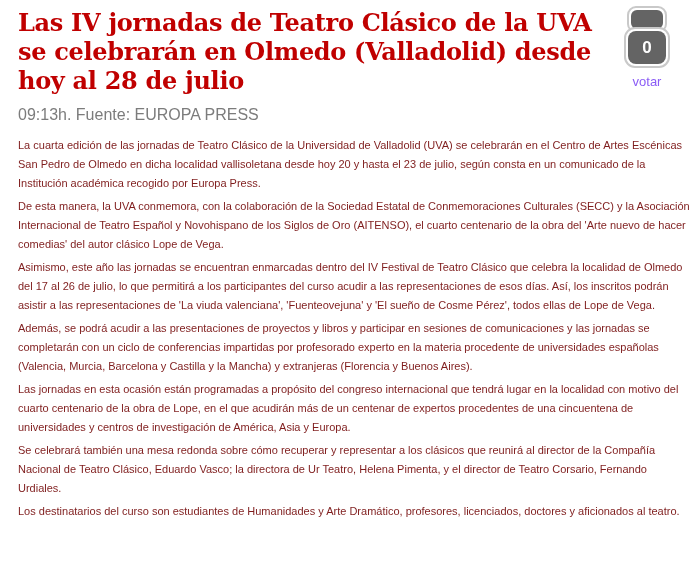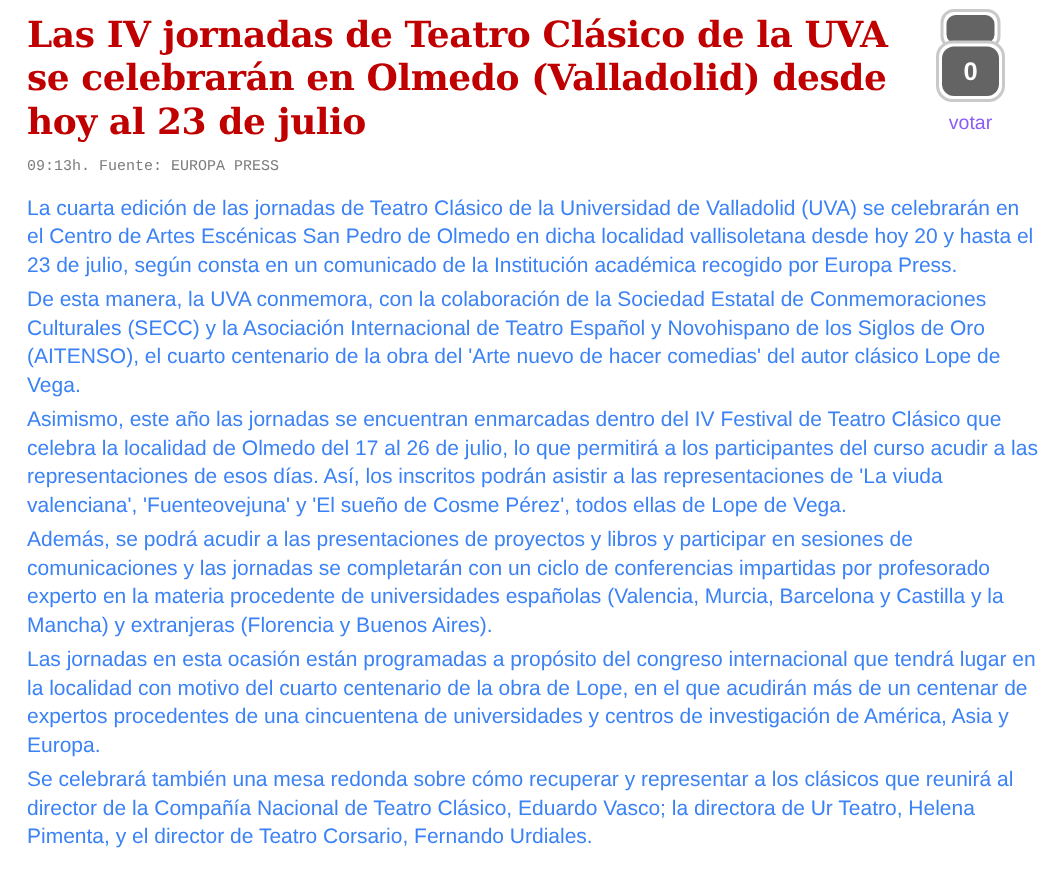--- a/index.html
+++ b/index.html
@@ -56,56 +56,56 @@
   }
   .vote-label {
     margin-top: 6px;
     color: #8b5cf6; font-size: 13px;
     cursor: pointer;
   }
 
   
   .meta {
     margin-top: 11px;
-    font-size: 10px;
+    font-size: 16px;
     color: #7c7c7c;
-    font-family: Liberation Mono, monospace;
   }
 
   
   .article-body {
     margin-top: 12px;
     width: 674px;
-    font-size: 14px;
+    font-size: 11px;
     line-height: 19px;
-    color: #3b82f6;
+    color: #7f1d1d;
   }
   .article-body p { margin-bottom: 4px; }
 </style>
 </head>
 <body>
 
 <div class="page">
 
-  <h1 class="headline">Las IV jornadas de Teatro Clásico de la UVA se celebrarán en Olmedo (Valladolid) desde hoy al 23 de julio</h1>
+  <h1 class="headline">Las IV jornadas de Teatro Clásico de la UVA se celebrarán en Olmedo (Valladolid) desde hoy al 28 de julio</h1>
 
   <div class="vote-widget">
     <div class="vote-btn-outer vote-top">
       <div class="fill"></div>
     </div>
     <div class="vote-btn-outer vote-main">
       <div class="fill">0</div>
     </div>
     <div class="vote-label">votar</div>
   </div>
 
   <div class="meta">09:13h. Fuente: EUROPA PRESS</div>
 
   <div class="article-body">
     <p>La cuarta edición de las jornadas de Teatro Clásico de la Universidad de Valladolid (UVA) se celebrarán en el Centro de Artes Escénicas San Pedro de Olmedo en dicha localidad vallisoletana desde hoy 20 y hasta el 23 de julio, según consta en un comunicado de la Institución académica recogido por Europa Press.</p>
     <p>De esta manera, la UVA conmemora, con la colaboración de la Sociedad Estatal de Conmemoraciones Culturales (SECC) y la Asociación Internacional de Teatro Español y Novohispano de los Siglos de Oro (AITENSO), el cuarto centenario de la obra del 'Arte nuevo de hacer comedias' del autor clásico Lope de Vega.</p>
     <p>Asimismo, este año las jornadas se encuentran enmarcadas dentro del IV Festival de Teatro Clásico que celebra la localidad de Olmedo del 17 al 26 de julio, lo que permitirá a los participantes del curso acudir a las representaciones de esos días. Así, los inscritos podrán asistir a las representaciones de 'La viuda valenciana', 'Fuenteovejuna' y 'El sueño de Cosme Pérez', todos ellas de Lope de Vega.</p>
     <p>Además, se podrá acudir a las presentaciones de proyectos y libros y participar en sesiones de comunicaciones y las jornadas se completarán con un ciclo de conferencias impartidas por profesorado experto en la materia procedente de universidades españolas (Valencia, Murcia, Barcelona y Castilla y la Mancha) y extranjeras (Florencia y Buenos Aires).</p>
     <p>Las jornadas en esta ocasión están programadas a propósito del congreso internacional que tendrá lugar en la localidad con motivo del cuarto centenario de la obra de Lope, en el que acudirán más de un centenar de expertos procedentes de una cincuentena de universidades y centros de investigación de América, Asia y Europa.</p>
     <p>Se celebrará también una mesa redonda sobre cómo recuperar y representar a los clásicos que reunirá al director de la Compañía Nacional de Teatro Clásico, Eduardo Vasco; la directora de Ur Teatro, Helena Pimenta, y el director de Teatro Corsario, Fernando Urdiales.</p>
+    <p>Los destinatarios del curso son estudiantes de Humanidades y Arte Dramático, profesores, licenciados, doctores y aficionados al teatro.</p>
   </div>
 
 </div>
 
 </body></html>

